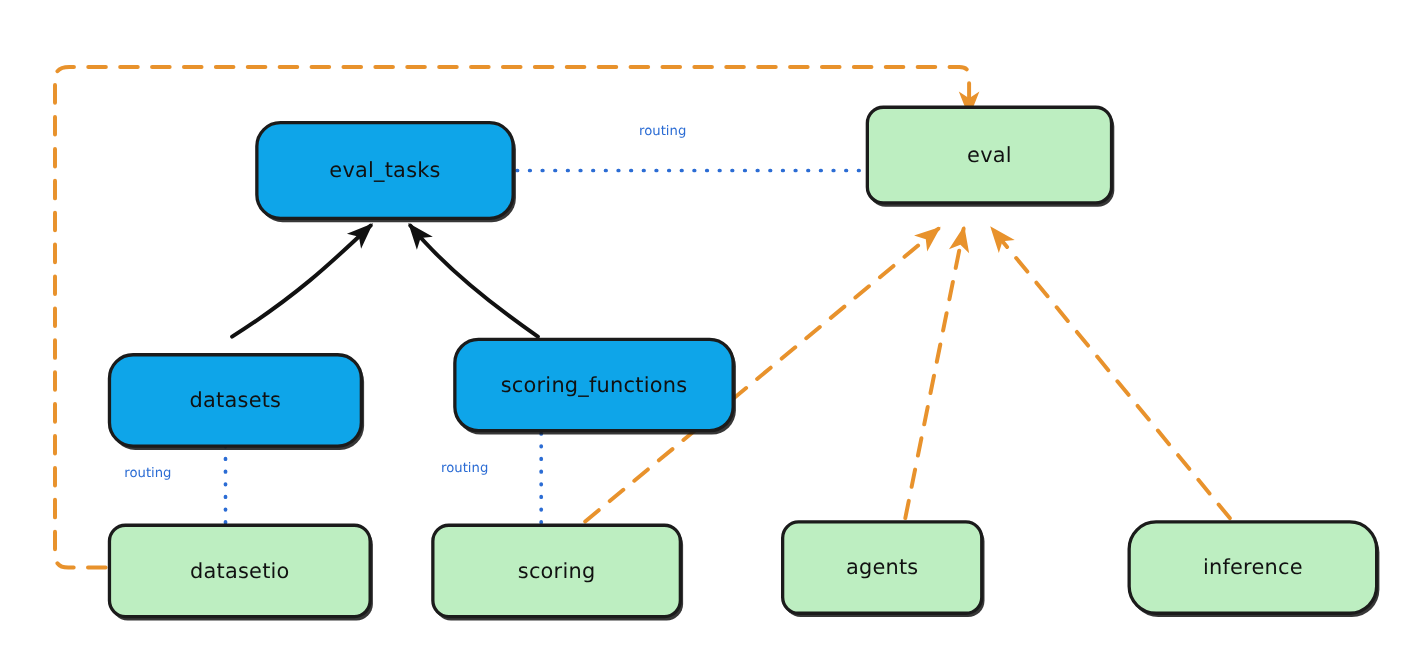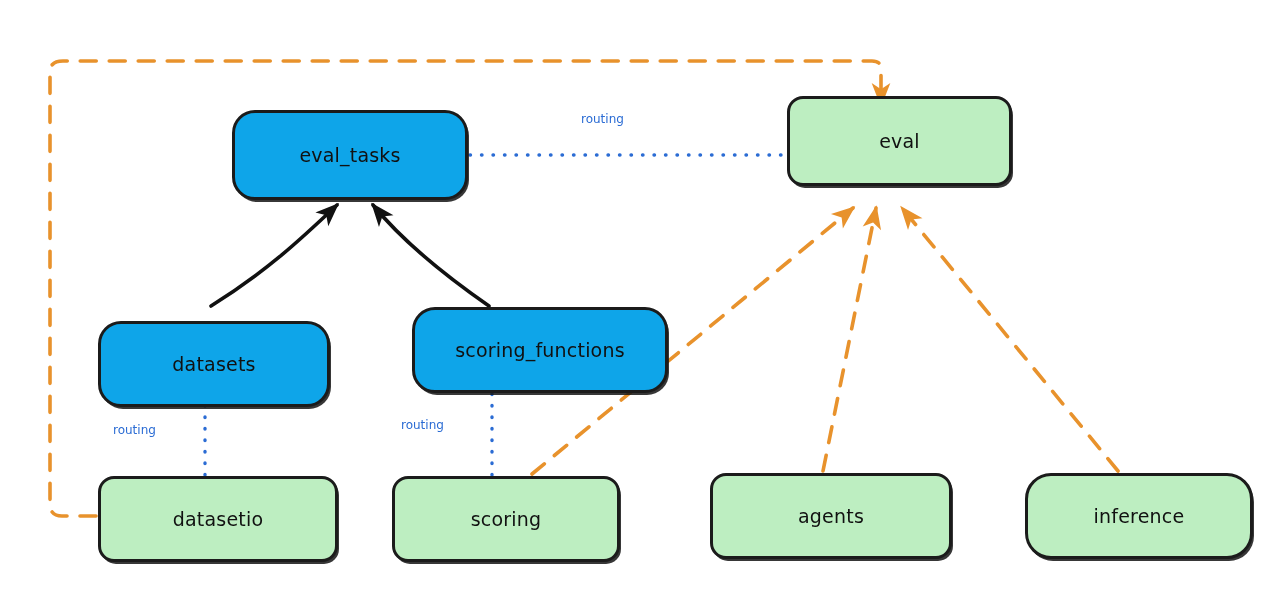--- a/index.html
+++ b/index.html
@@ -105,21 +105,21 @@
   </div>
 
   <div class="node green" style="left:98px; top:476px; width:240px; height:86px;">
     <span class="node-label">datasetio</span>
   </div>
 
   <div class="node green" style="left:392px; top:476px; width:228px; height:86px;">
     <span class="node-label">scoring</span>
   </div>
 
-  <div class="node green" style="left:710px; top:473px; width:242px; height:86px;">
+  <div class="node green" style="left:710px; top:473px; width:184px; height:86px;">
     <span class="node-label">agents</span>
   </div>
 
   <div class="node green" style="left:1025px; top:473px; width:228px; height:86px;border-radius:26px;">
     <span class="node-label">inference</span>
   </div>
 
   <div class="edge-label" style="left:578px; top:112px;">routing</div>
 
   <div class="edge-label" style="left:110px; top:423px;">routing</div>

